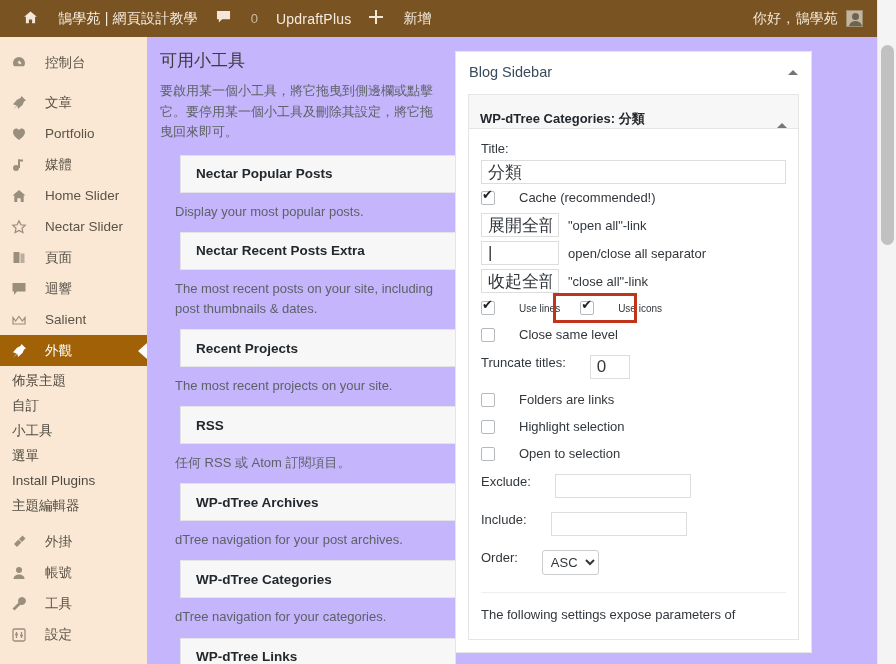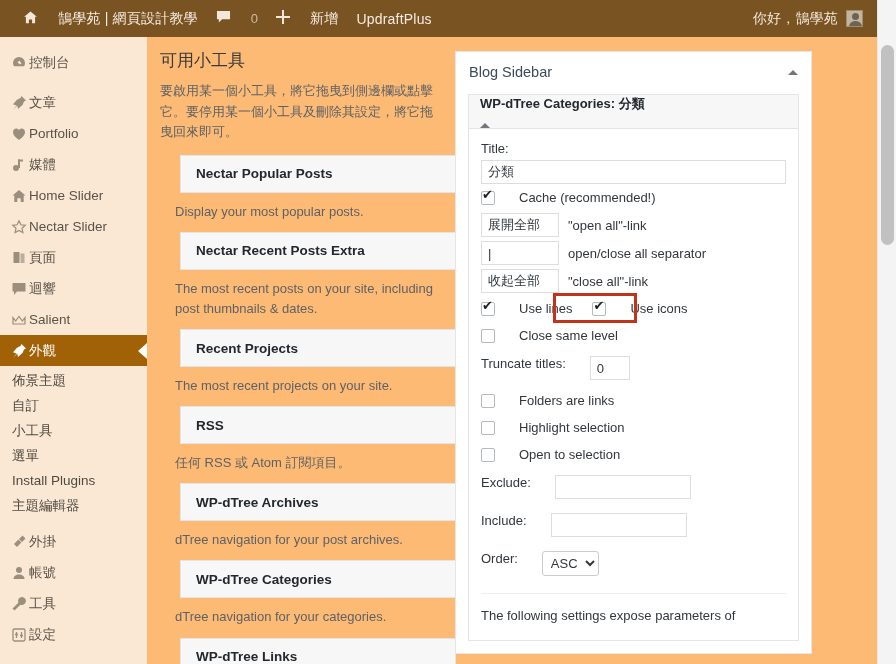--- a/index.html
+++ b/index.html
@@ -49,21 +49,21 @@
   
   #adminmenu {
     position: absolute; top: 37px; left: 0;
     width: 147px; height: 627px;
     background: #fae8d4;
     overflow: hidden;
     font-size: 13.5px;
   }
   .menu-top { padding-top: 10px; }
   .menu-item {
-    display: flex; align-items: center; gap: 1px;
+    display: flex; align-items: center; gap: 17px;
     height: 31px; padding-left: 10px;
     color: #5a5348; position: relative;
     cursor: pointer;
   }
   .menu-item .mi-icon {
     width: 18px; height: 18px; display: flex;
     align-items: center; justify-content: center;
     color: #9a8e7d; flex: 0 0 18px;
   }
   .menu-item .mi-label { line-height: 1; padding-top: 1px; }
@@ -84,21 +84,21 @@
     height: 25px; padding-left: 12px;
     display: flex; align-items: center;
     color: #4f4a41; font-size: 13.5px; cursor: pointer;
   }
   .menu-item.collapse { color: #b6ab99; }
 
   
   #wpbody {
     position: absolute; top: 37px; left: 147px;
     width: 730px; height: 627px;
-    background: #fdba74;
+    background: #c4b5fd;
     overflow: hidden;
   }
 
   
   #avail-col {
     position: absolute; left: 13px; top: 0;
     width: 296px; height: 627px;
   }
   #avail-title {
     font-size: 17px; color: #3a3a3a; font-weight: normal;
@@ -140,39 +140,39 @@
     height: 40px; padding: 0 13px;
     font-size: 14.5px; color: #3a4b5c;
   }
   .sb-body { padding: 0 12px 12px 12px; }
   .widget-inner {
     border: 1px solid #e5e5e5;
     background: #fff;
     margin-top: 2px;
   }
   .wi-head {
-    display: flex; align-items: flex-start; justify-content: space-between;
+    display: flex; align-items: flex-end; justify-content: space-between;
     background: #f7f7f7;
     border-bottom: 1px solid #e5e5e5;
     height: 34px; padding: 0 11px;
-    font-size: 13px; font-weight: bold; color: #23282d; flex-direction: column;
+    font-size: 13px; font-weight: bold; color: #23282d;
   }
   .wi-body { padding: 12px 12px 14px 12px; }
   .tri-up {
     width: 0; height: 0;
     border-left: 5px solid transparent;
     border-right: 5px solid transparent;
     border-bottom: 5px solid #72777c;
     cursor: pointer;
   }
 
   .fld-label { font-size: 13px; color: #32373c; padding-bottom: 4px; }
   input[type=text] {
     font-family: "Liberation Sans", sans-serif;
-    font-size: 13px; color: #32373c;
+    font-size: 17px; color: #32373c;
     border: 1px solid #ddd; background: #fff;
     height: 24px; padding: 0 6px;
     outline: none;
   }
   .inp-full { width: 100%; height: 26px; }
   .row-cb {
     display: flex; align-items: center; gap: 24px;
     padding: 6px 0; font-size: 13px; color: #32373c;
   }
   .cb {
@@ -195,21 +195,21 @@
     display: flex; align-items: center; gap: 20px;
     position: relative; padding: 6px 0;
   }
   #highlight-box {
     position: absolute;
     left: 72px; top: -2px;
     width: 84px; height: 30px;
     border: 3px solid #c0341c;
     pointer-events: none;
   }
-  .lbl-inline { font-size: 13px; color: #32373c; }
+  .lbl-inline { font-size: 10px; color: #32373c; }
   .fld-row {
     display: flex; align-items: flex-start; gap: 24px;
     padding: 7px 0; font-size: 13px; color: #32373c;
   }
   select {
     font-family: "Liberation Sans", sans-serif;
     font-size: 13px; color: #32373c;
     height: 25px; border: 1px solid #ccc;
     border-radius: 3px; background: #fff;
     padding: 0 4px;
@@ -249,30 +249,30 @@
   <div class="ab-item">
     <span class="ico">
       <svg width="15" height="14" viewBox="0 0 16 15">
           <path d="M1 1h14v9H6.5L3 13.5V10H1z" fill="#f2e7d8"></path>
         </svg>
     </span>
     <span class="ab-num">0</span>
   </div>
 
   <div class="ab-item">
+    <span class="ab-label">UpdraftPlus</span>
+  </div>
+
+  <div class="ab-item">
     <span class="ico">
       <svg width="14" height="14" viewBox="0 0 14 14">
           <path d="M6 0h2v6h6v2H8v6H6V8H0V6h6z" fill="#f2e7d8"></path>
         </svg>
     </span>
     <span class="ab-label">新增</span>
-  </div>
-
-  <div class="ab-item">
-    <span class="ab-label">UpdraftPlus</span>
   </div>
 
   <div class="ab-spacer"></div>
 
   <div class="ab-right">
     <span class="ab-label">你好，鵠學苑</span>
     <span class="ab-avatar"></span>
   </div>
 </div>
 

